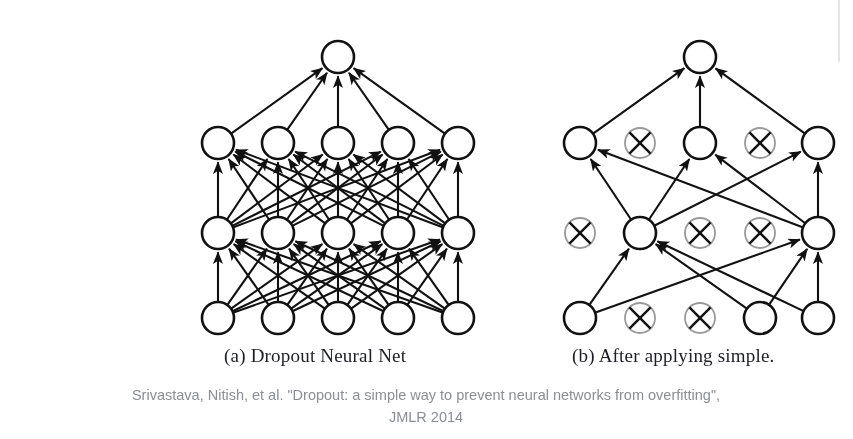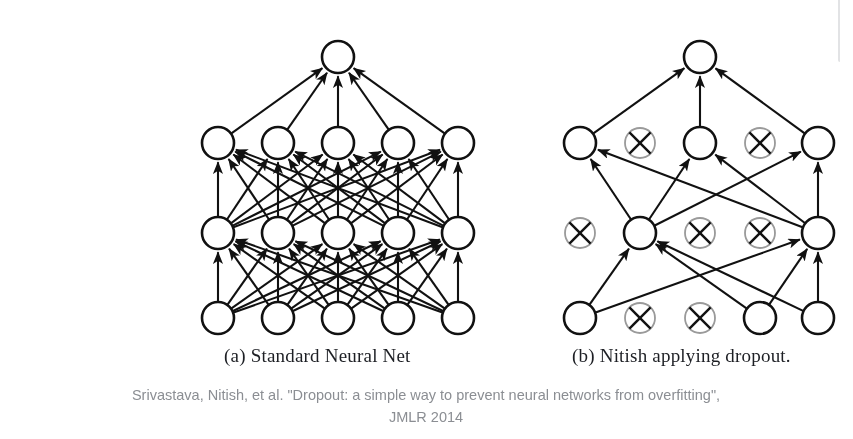--- a/index.html
+++ b/index.html
@@ -243,19 +243,19 @@
             <line x1="165.605" y1="307.395" x2="144.395" y2="328.605" stroke="#111111" stroke-width="2.4"></line>
           </g>
           <circle cx="215" cy="318" r="16" fill="#ffffff" stroke="#111111" stroke-width="2.6"></circle>
           <circle cx="273" cy="318" r="16" fill="#ffffff" stroke="#111111" stroke-width="2.6"></circle>
         </g>
       </svg>
 
   </div>
 
   <div class="subcaptions">
-    <div class="subcap" id="subcap-a">(a) Standard Neural Net</div>
-    <div class="subcap" id="subcap-b">(b) Nitish applying dropout.</div>
+    <div class="subcap" id="subcap-a">(a) Dropout Neural Net</div>
+    <div class="subcap" id="subcap-b">(b) After applying simple.</div>
   </div>
 
   <div id="source-caption">Srivastava, Nitish, et al. "Dropout: a simple way to prevent neural networks from overfitting", JMLR 2014</div>
 
 </div>
 
 </body></html>

